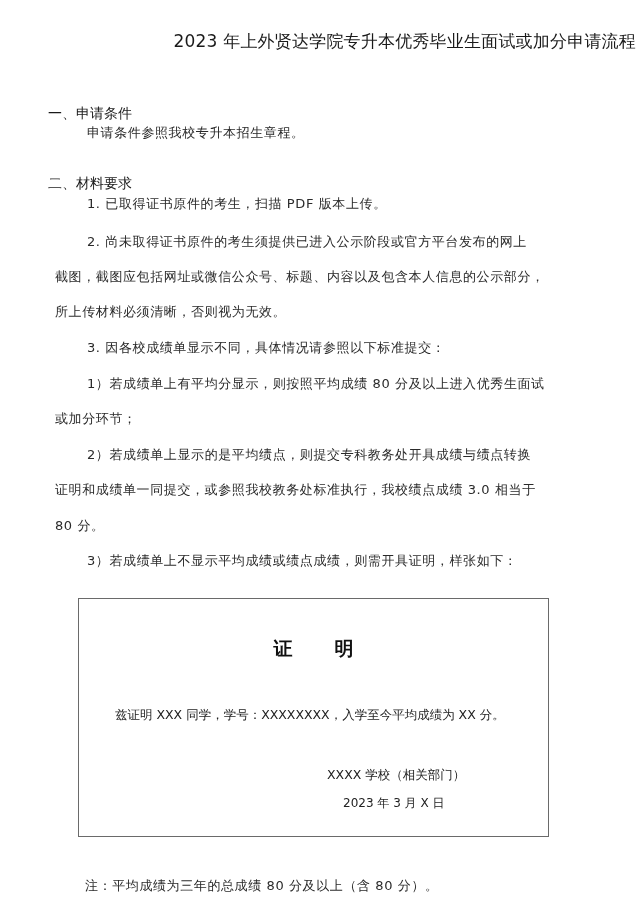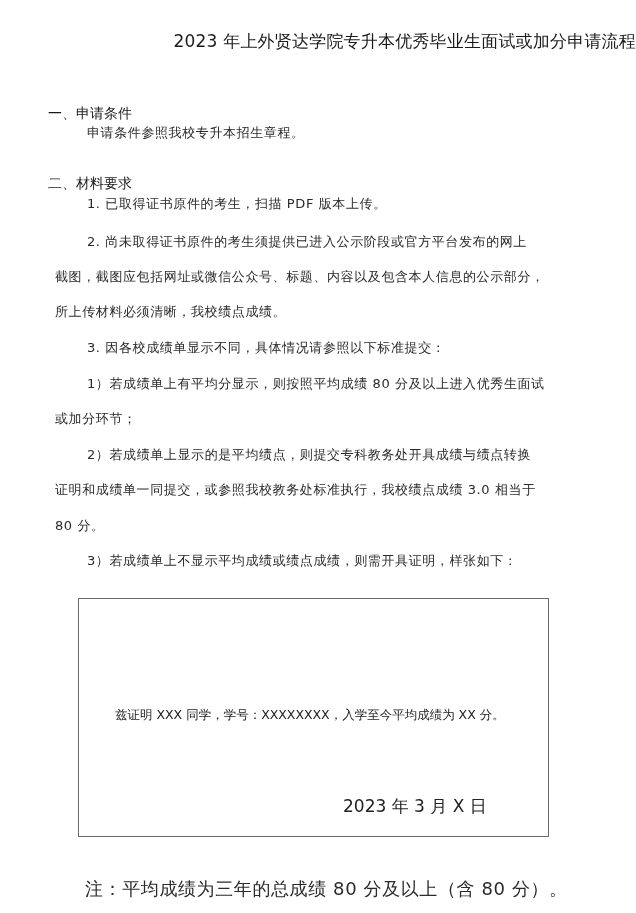--- a/index.html
+++ b/index.html
@@ -74,61 +74,65 @@
     .sample-sign {
       position: absolute;
       left: 248px;
       font-size: 12.5px;
       color: #222222;
       white-space: nowrap;
     }
     .sample-date {
       position: absolute;
       left: 264px;
-      font-size: 17px;
+      font-size: 12px;
       color: #222222;
       white-space: nowrap;
     }
     .note {
       position: absolute;
       left: 85px;
       top: 877px;
-      font-size: 18px;
+      font-size: 13px;
       color: #2a2a2a;
       letter-spacing: 0.6px;
       white-space: nowrap;
     }
   </style>
 </head>
 <body>
 
 <div>
 
   <div class="doc-title">2023 年上外贤达学院专升本优秀毕业生面试或加分申请流程</div>
 
   <div class="heading" style="top:89px;">一、申请条件</div>
   <div class="line indent" style="top:124px;">申请条件参照我校专升本招生章程。</div>
 
   <div class="heading" style="top:159px;">二、材料要求</div>
 
   <div class="line indent" style="top:195px;">1. 已取得证书原件的考生，扫描 PDF 版本上传。</div>
   <div class="line indent" style="top:233px;">2. 尚未取得证书原件的考生须提供已进入公示阶段或官方平台发布的网上</div>
   <div class="line flush" style="top:268px;">截图，截图应包括网址或微信公众号、标题、内容以及包含本人信息的公示部分，</div>
-  <div class="line flush" style="top:303px;">所上传材料必须清晰，我校绩点成绩。</div>
+  <div class="line flush" style="top:303px;">所上传材料必须清晰，否则视为无效。</div>
 
   <div class="line indent" style="top:339px;">3. 因各校成绩单显示不同，具体情况请参照以下标准提交：</div>
   <div class="line indent" style="top:375px;">1）若成绩单上有平均分显示，则按照平均成绩 80 分及以上进入优秀生面试</div>
   <div class="line flush" style="top:410px;">或加分环节；</div>
 
   <div class="line indent" style="top:446px;">2）若成绩单上显示的是平均绩点，则提交专科教务处开具成绩与绩点转换</div>
   <div class="line flush" style="top:481px;">证明和成绩单一同提交，或参照我校教务处标准执行，我校绩点成绩 3.0 相当于</div>
   <div class="line flush" style="top:517px;">80 分。</div>
 
   <div class="line indent" style="top:552px;">3）若成绩单上不显示平均成绩或绩点成绩，则需开具证明，样张如下：</div>
 
   <div class="sample-box">
+    <div class="sample-title">
+      <span>证</span><span class="gap"></span><span>明</span>
+    </div>
     <div class="sample-body">兹证明 XXX 同学，学号：XXXXXXXX，入学至今平均成绩为 XX 分。</div>
+    <div class="sample-sign" style="top:168px;">XXXX 学校（相关部门）</div>
     <div class="sample-date" style="top:196px;">2023 年 3 月 X 日</div>
   </div>
 
   <div class="note">注：平均成绩为三年的总成绩 80 分及以上（含 80 分）。</div>
 
 </div>
 
 </body></html>

